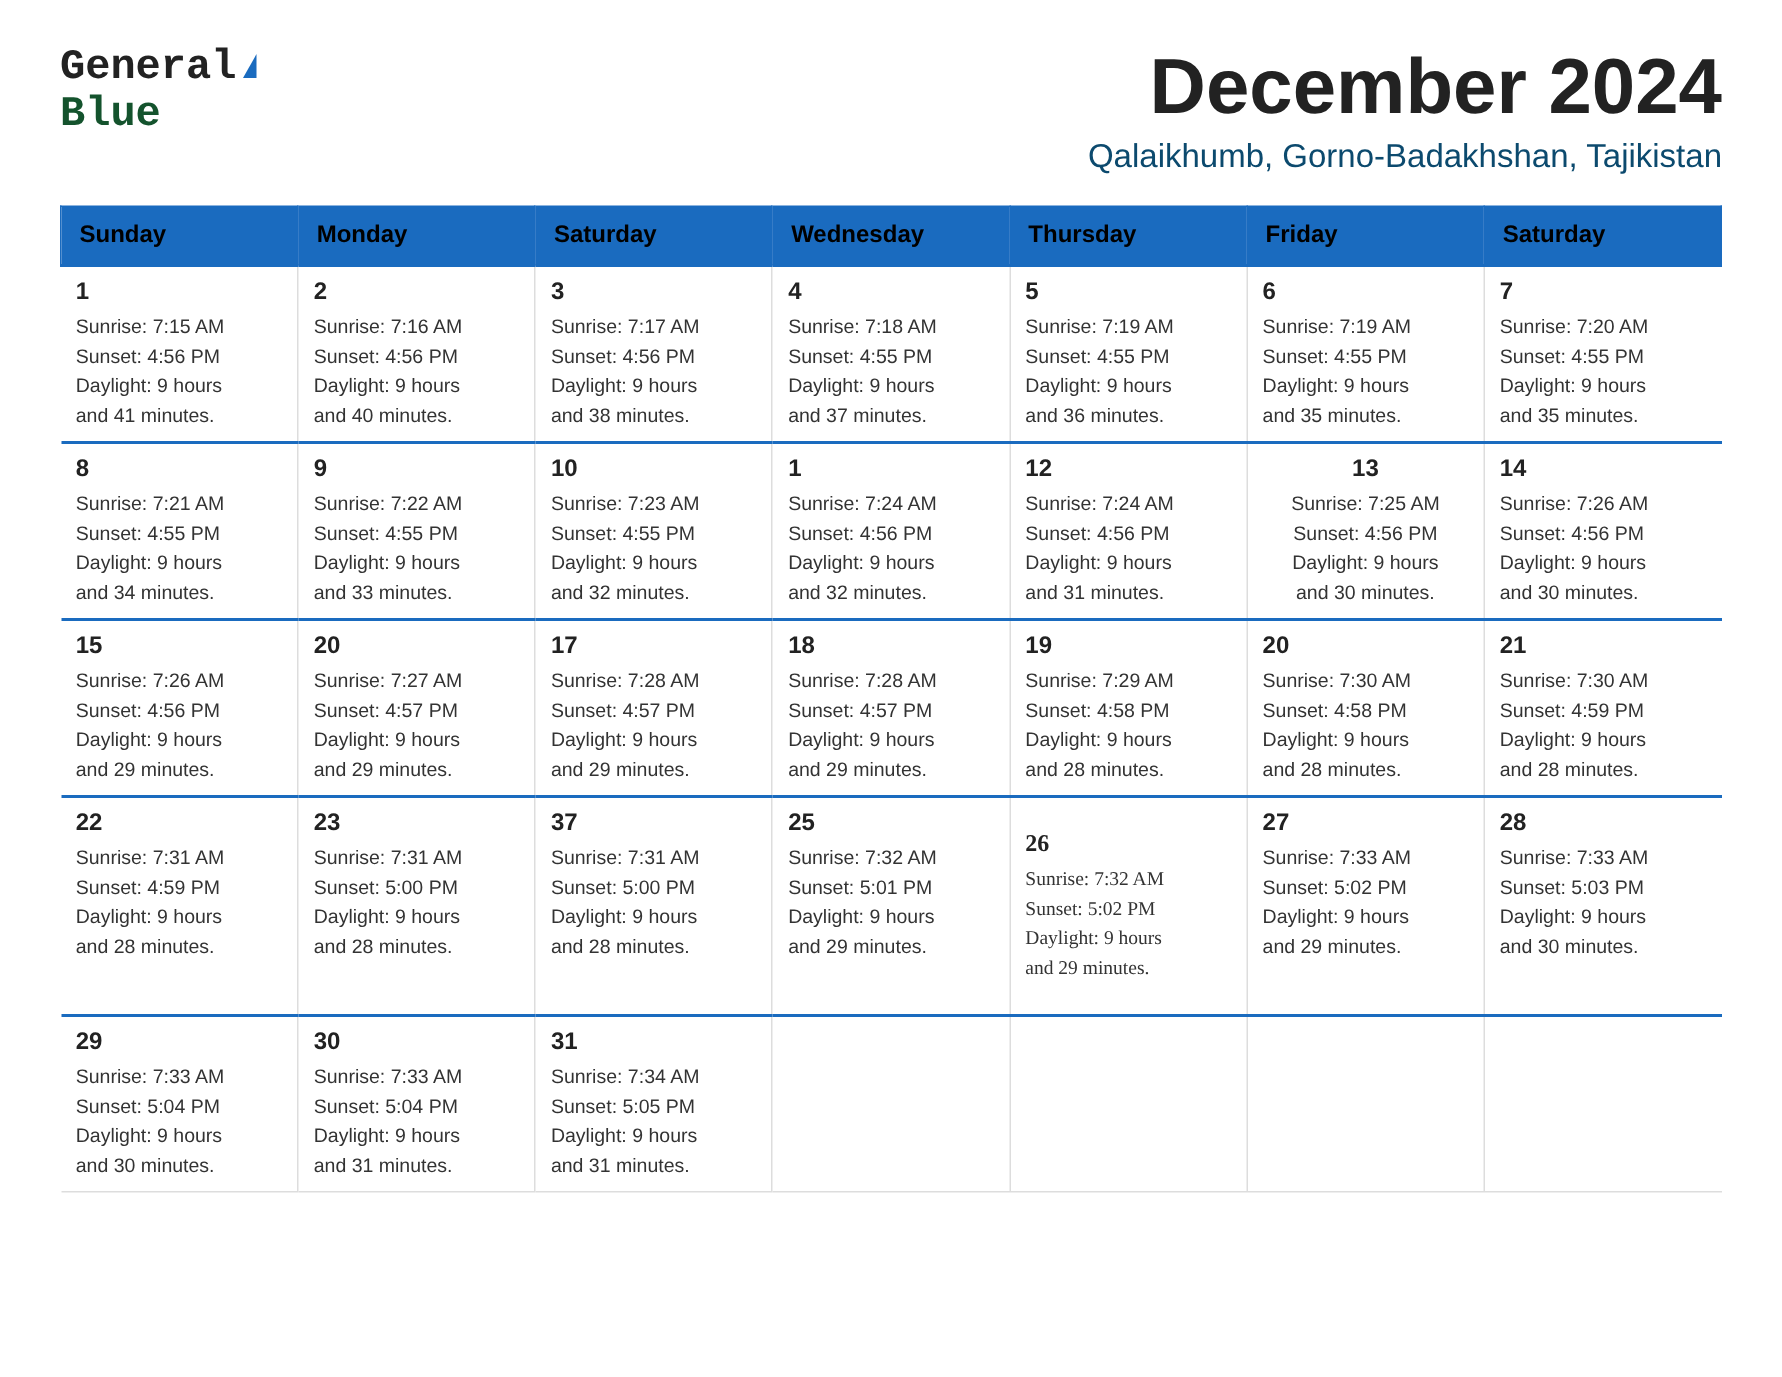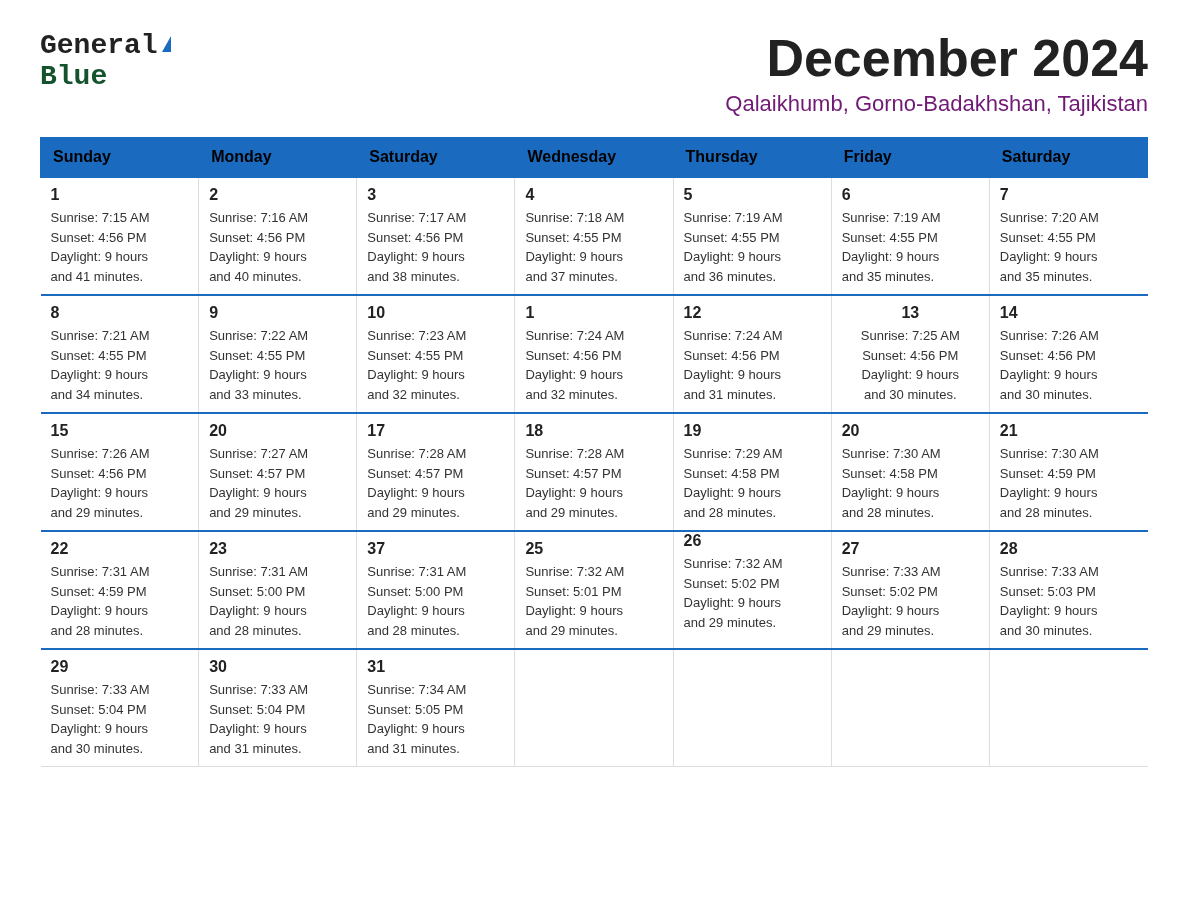--- a/index.html
+++ b/index.html
@@ -30,21 +30,21 @@
       text-align: right;
     }
     .month-title {
       font-size: 52px;
       font-weight: bold;
       color: #222;
       line-height: 1.1;
     }
     .location-title {
       font-size: 22px;
-      color: #701a75;
+      color: #0c4a6e;
       margin-top: 4px;
     }
     .calendar {
       width: 100%;
       border-collapse: collapse;
       margin-top: 20px;
     }
     .calendar th {
       background-color: #1a6bbf;
       color: #000000;
@@ -231,21 +231,21 @@
           <div class="day-info">Sunrise: 7:31 AM<br>Sunset: 5:00 PM<br>Daylight: 9 hours<br>and 28 minutes.</div>
         </td>
         <td style="vertical-align: top; padding: 8px 10px; border-top: 2px solid rgb(26, 107, 191); border-bottom: 1px solid rgb(221, 221, 221); border-left: 1px solid rgb(221, 221, 221); border-right: none; width: 14.28%; min-height: 110px;">
           <span class="day-num">37</span>
           <div class="day-info">Sunrise: 7:31 AM<br>Sunset: 5:00 PM<br>Daylight: 9 hours<br>and 28 minutes.</div>
         </td>
         <td style="vertical-align: top; padding: 8px 10px; border-top: 2px solid rgb(26, 107, 191); border-bottom: 1px solid rgb(221, 221, 221); border-left: 1px solid rgb(221, 221, 221); border-right: none; width: 14.28%; min-height: 110px;">
           <span class="day-num">25</span>
           <div class="day-info">Sunrise: 7:32 AM<br>Sunset: 5:01 PM<br>Daylight: 9 hours<br>and 29 minutes.</div>
         </td>
-        <td style="vertical-align: top; padding: 0 10px; border-top: 2px solid rgb(26, 107, 191); border-bottom: 1px solid rgb(221, 221, 221); border-left: 1px solid rgb(221, 221, 221); border-right: none; width: 14.28%; min-height: 110px;">
+        <td style="vertical-align: top; padding: 22px 10px; border-top: 2px solid rgb(26, 107, 191); border-bottom: 1px solid rgb(221, 221, 221); border-left: 1px solid rgb(221, 221, 221); border-right: none; width: 14.28%; min-height: 110px; font-family: Liberation Serif, serif;">
           <span class="day-num">26</span>
           <div class="day-info">Sunrise: 7:32 AM<br>Sunset: 5:02 PM<br>Daylight: 9 hours<br>and 29 minutes.</div>
         </td>
         <td style="vertical-align: top; padding: 8px 10px; border-top: 2px solid rgb(26, 107, 191); border-bottom: 1px solid rgb(221, 221, 221); border-left: 1px solid rgb(221, 221, 221); border-right: none; width: 14.28%; min-height: 110px;">
           <span class="day-num">27</span>
           <div class="day-info">Sunrise: 7:33 AM<br>Sunset: 5:02 PM<br>Daylight: 9 hours<br>and 29 minutes.</div>
         </td>
         <td style="vertical-align: top; padding: 8px 10px; border-top: 2px solid rgb(26, 107, 191); border-bottom: 1px solid rgb(221, 221, 221); border-left: 1px solid rgb(221, 221, 221); border-right: none; width: 14.28%; min-height: 110px;">
           <span class="day-num">28</span>
           <div class="day-info">Sunrise: 7:33 AM<br>Sunset: 5:03 PM<br>Daylight: 9 hours<br>and 30 minutes.</div>

